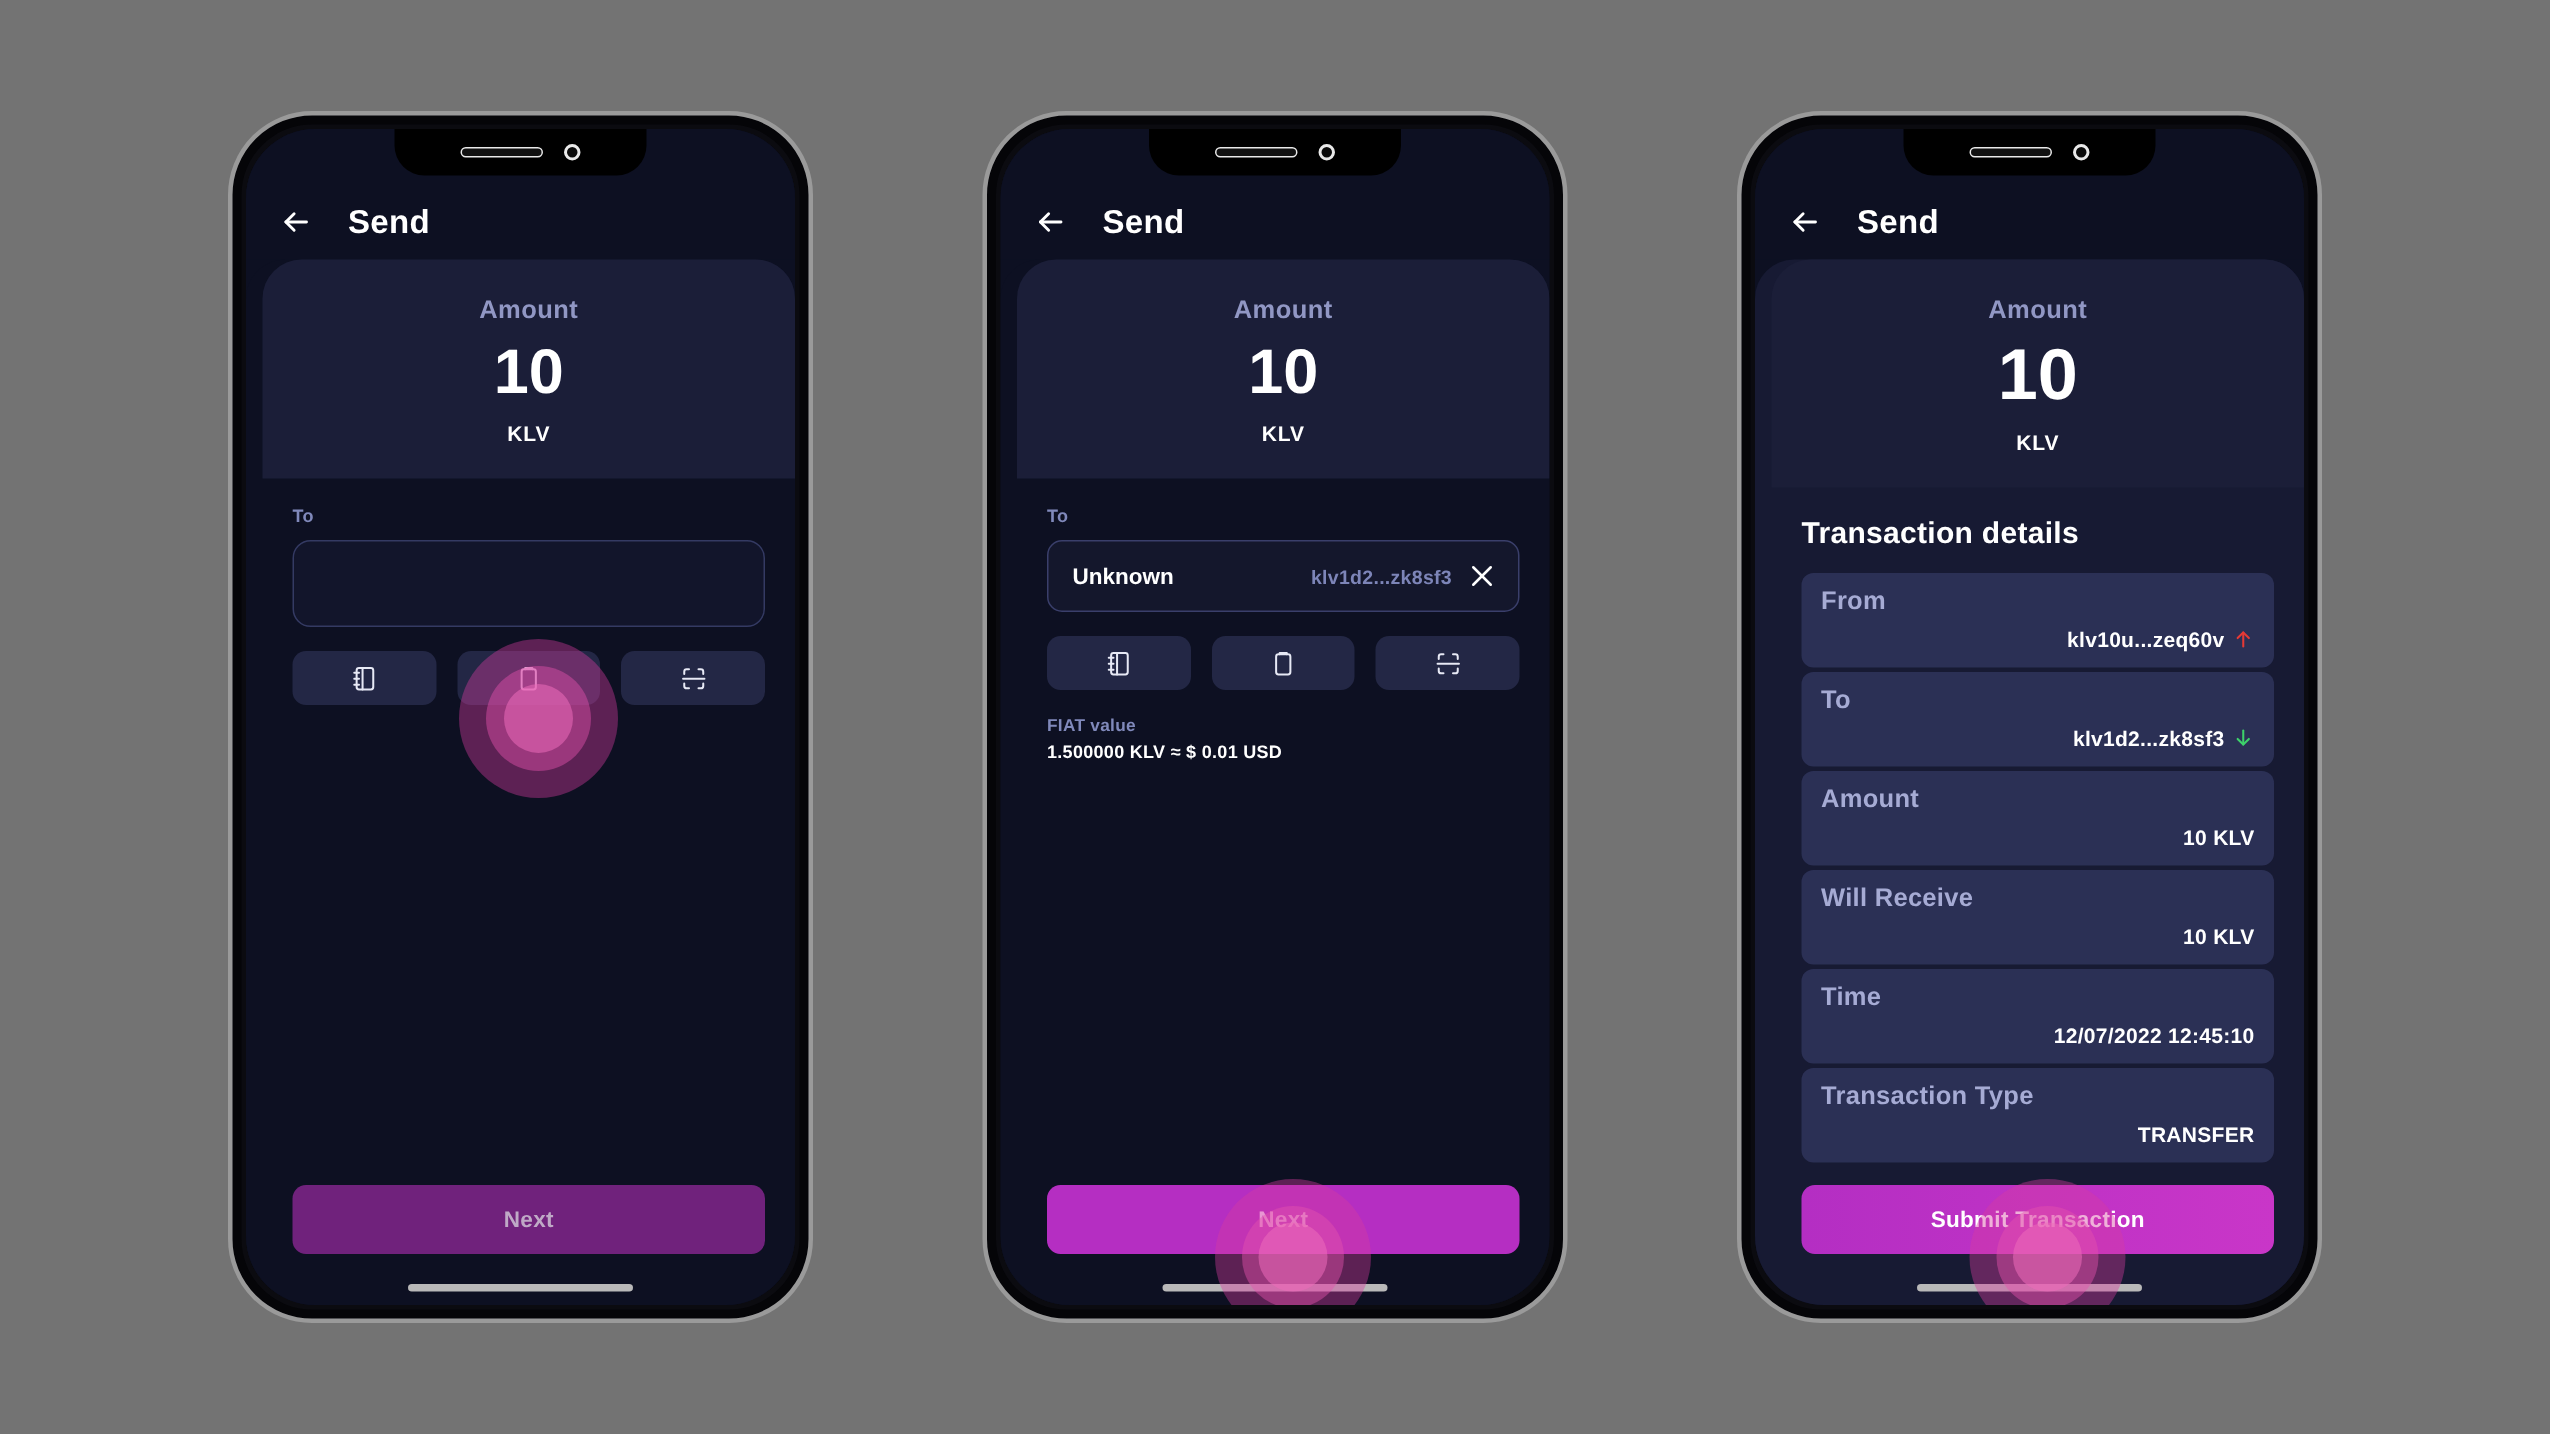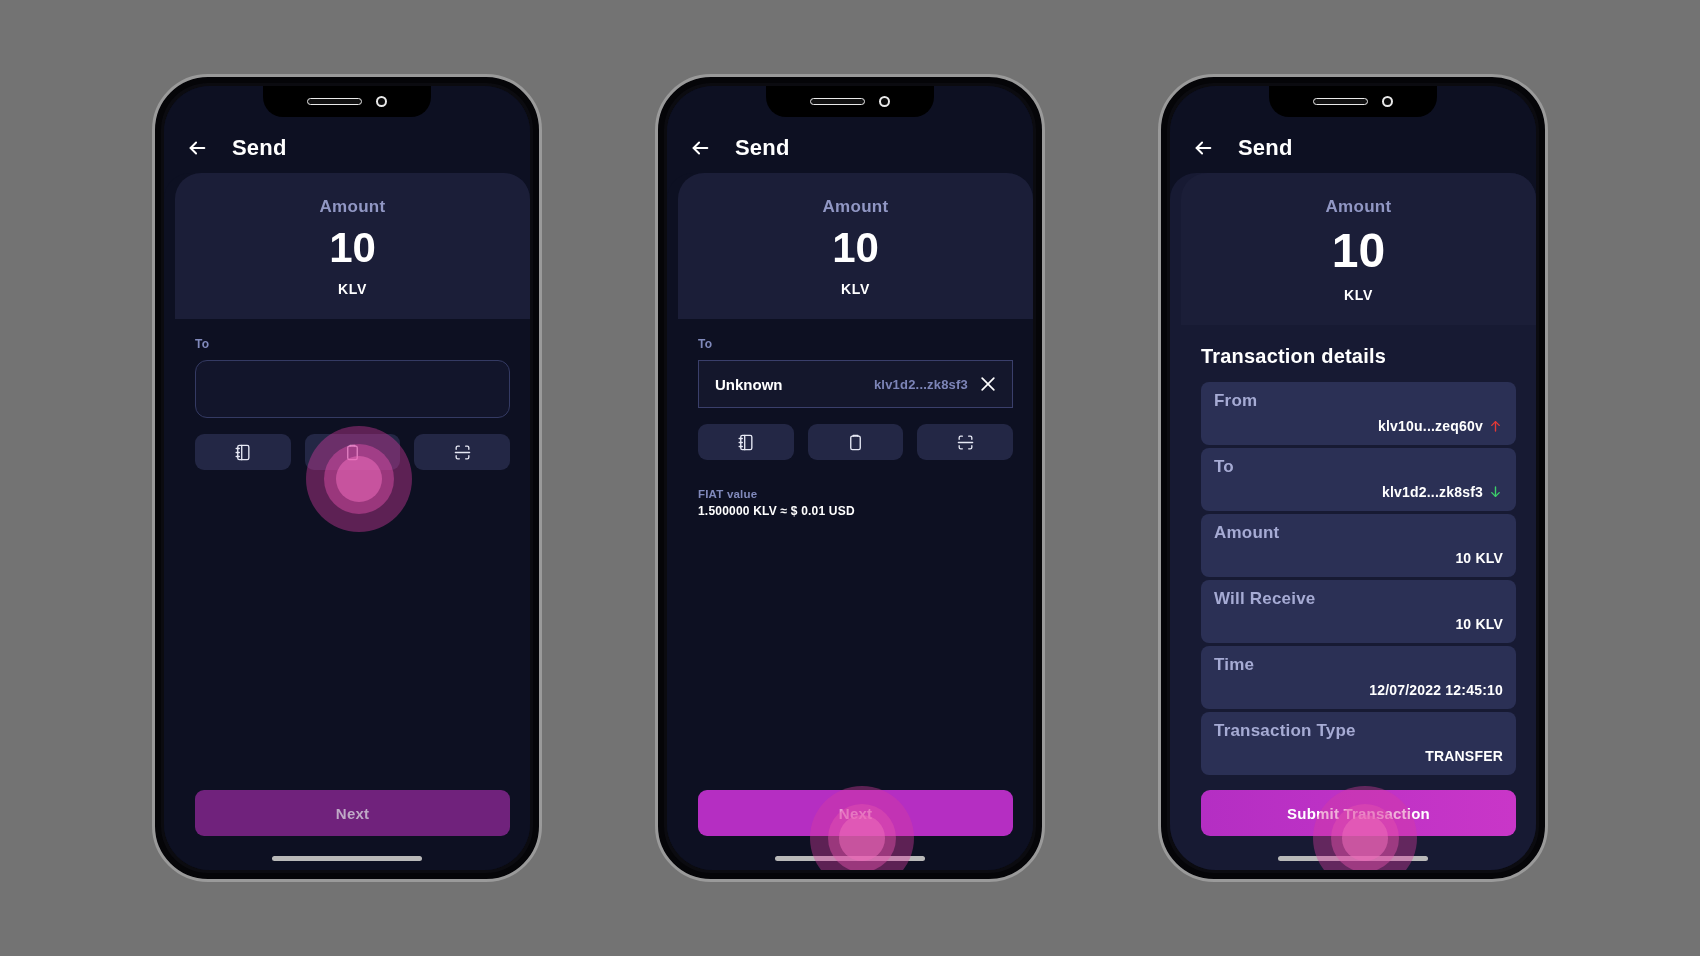--- a/index.html
+++ b/index.html
@@ -162,21 +162,21 @@
   }
   .to-input {
     height: 58px;
     border: 1px solid #343a63;
     border-radius: 12px;
     background: #12152b;
   }
   .to-filled {
     height: 48px;
     border: 1px solid #3a3f6b;
-    border-radius: 0;
+    border-radius: 10px;
     background: #14172c;
     display: flex;
     align-items: center;
     padding: 0 14px 0 16px;
     gap: 10px;
   }
   .to-name {
     font-size: 15px;
     font-weight: 700;
     color: #ffffff;
@@ -207,21 +207,21 @@
     background: #232745;
     border-radius: 9px;
     display: flex;
     align-items: center;
     justify-content: center;
     cursor: pointer;
   }
   .icon-btn svg { width: 19px; height: 19px; display: block; color: #e7e9f5; }
 
   .fiat {
-    margin-top: 28px;
+    margin-top: 18px;
   }
   .fiat-label {
     font-size: 11.5px;
     font-weight: 700;
     color: #8089bb;
     letter-spacing: .2px;
   }
   .fiat-value {
     font-size: 12px;
     font-weight: 700;

